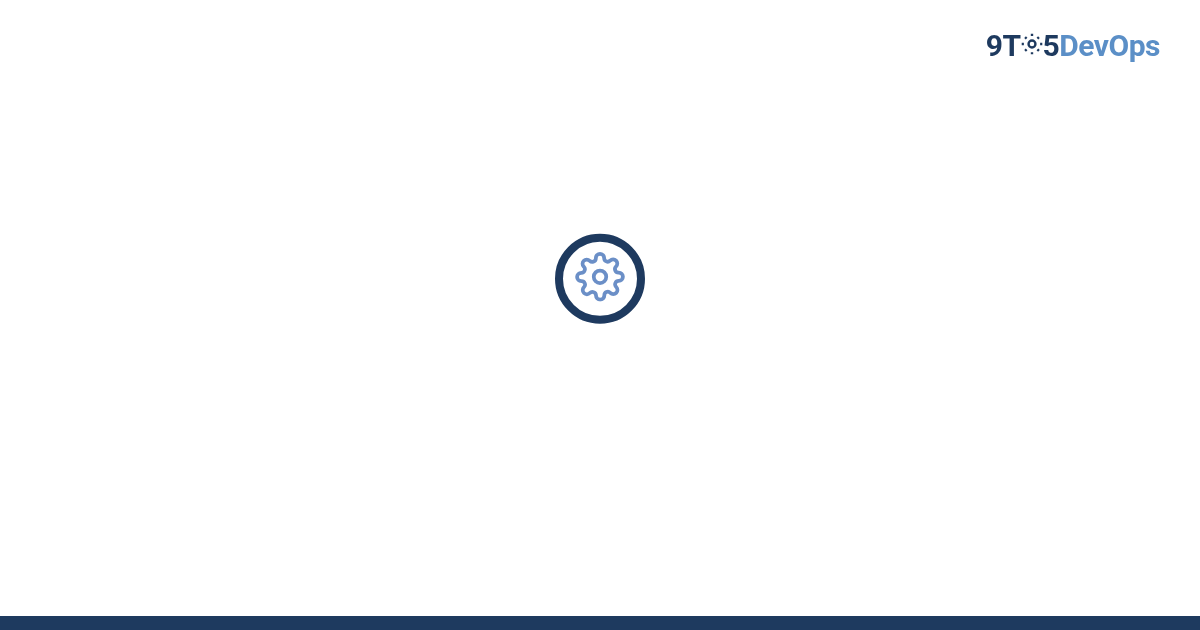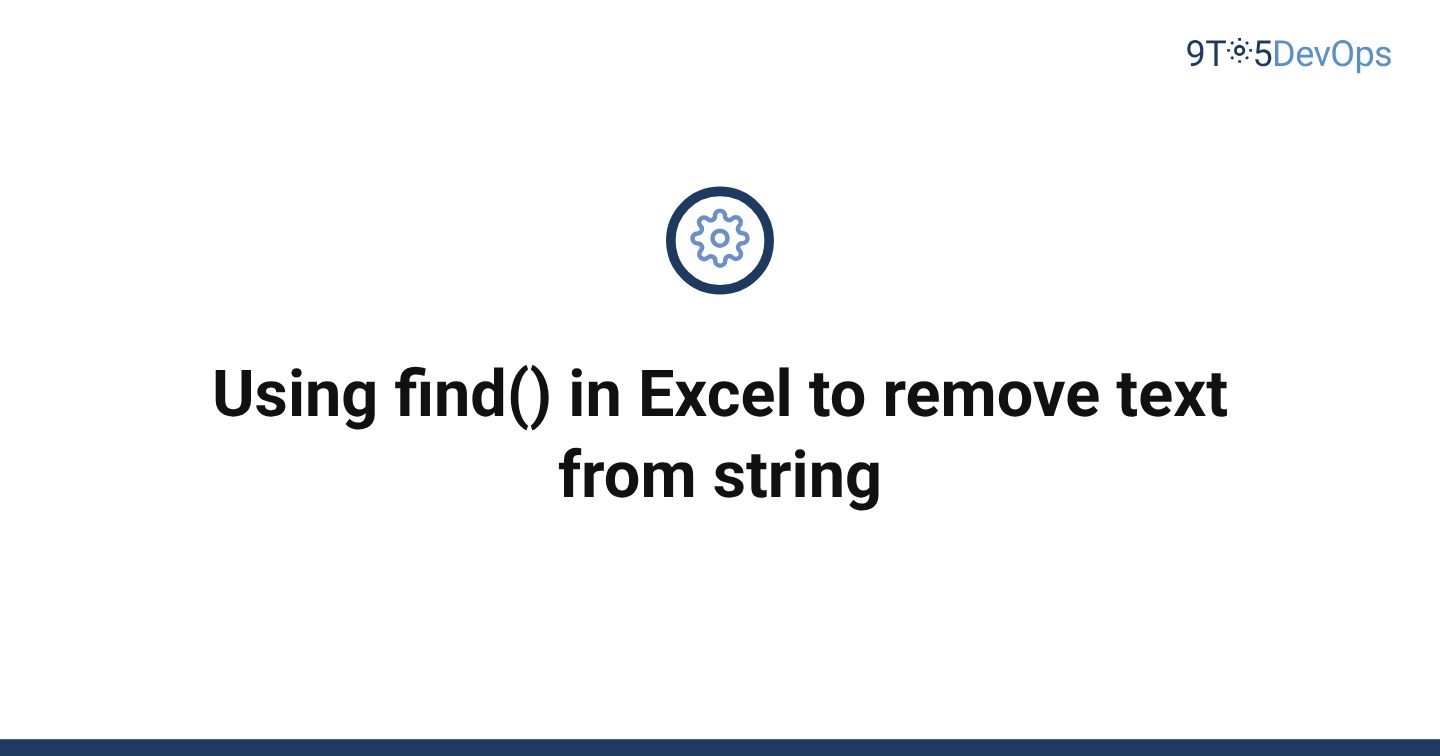--- a/index.html
+++ b/index.html
@@ -13,21 +13,21 @@
       background: #ffffff;
       font-family: -apple-system, BlinkMacSystemFont, "Segoe UI", Roboto, Helvetica, Arial, sans-serif;
       position: relative;
       overflow: hidden;
     }
     .logo {
       position: absolute;
       top: 28px;
       right: 40px;
       font-size: 30px;
-      font-weight: 400;
+      font-weight: 700;
       letter-spacing: -0.5px;
     }
     .logo-part1 {
       color: #1e3a5f;
     }
     .logo-gear {
       display: inline-block;
       vertical-align: middle;
       margin: 0 -2px;
       position: relative;
@@ -86,16 +86,15 @@
 
 <div class="content">
   <div class="icon-circle">
     <span>
       <svg width="50" height="50" viewBox="0 0 24 24" fill="none" stroke="#6b8fc7" stroke-width="1.8" stroke-linecap="round" stroke-linejoin="round">
         <path d="M12 15a3 3 0 1 0 0-6 3 3 0 0 0 0 6z"></path>
         <path d="M19.4 15a1.65 1.65 0 0 0 .33 1.82l.06.06a2 2 0 0 1 0 2.83 2 2 0 0 1-2.83 0l-.06-.06a1.65 1.65 0 0 0-1.82-.33 1.65 1.65 0 0 0-1 1.51V21a2 2 0 0 1-2 2 2 2 0 0 1-2-2v-.09A1.65 1.65 0 0 0 9 19.4a1.65 1.65 0 0 0-1.82.33l-.06.06a2 2 0 0 1-2.83 0 2 2 0 0 1 0-2.83l.06-.06a1.65 1.65 0 0 0 .33-1.82 1.65 1.65 0 0 0-1.51-1H3a2 2 0 0 1-2-2 2 2 0 0 1 2-2h.09A1.65 1.65 0 0 0 4.6 9a1.65 1.65 0 0 0-.33-1.82l-.06-.06a2 2 0 0 1 0-2.83 2 2 0 0 1 2.83 0l.06.06a1.65 1.65 0 0 0 1.82.33H9a1.65 1.65 0 0 0 1-1.51V3a2 2 0 0 1 2-2 2 2 0 0 1 2 2v.09a1.65 1.65 0 0 0 1 1.51 1.65 1.65 0 0 0 1.82-.33l.06-.06a2 2 0 0 1 2.83 0 2 2 0 0 1 0 2.83l-.06.06a1.65 1.65 0 0 0-.33 1.82V9a1.65 1.65 0 0 0 1.51 1H21a2 2 0 0 1 2 2 2 2 0 0 1-2 2h-.09a1.65 1.65 0 0 0-1.51 1z"></path>
       </svg>
     </span>
   </div>
-  <h1 class="title">Using find() in Excel to remove text from string</h1>
 </div>
 
 <div class="footer-bar"></div>
 
 </body></html>

